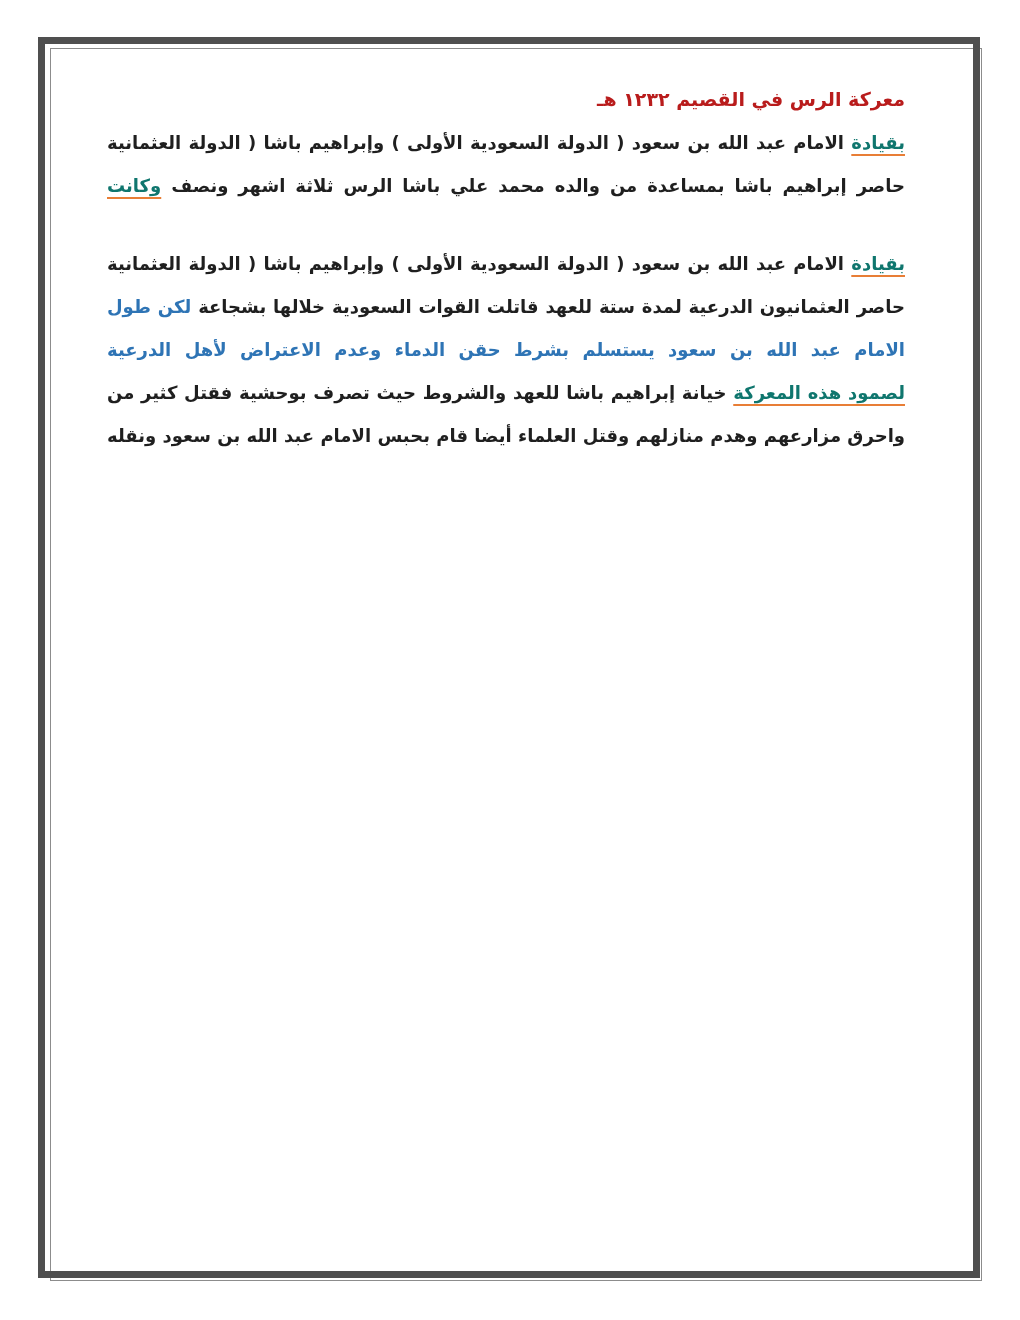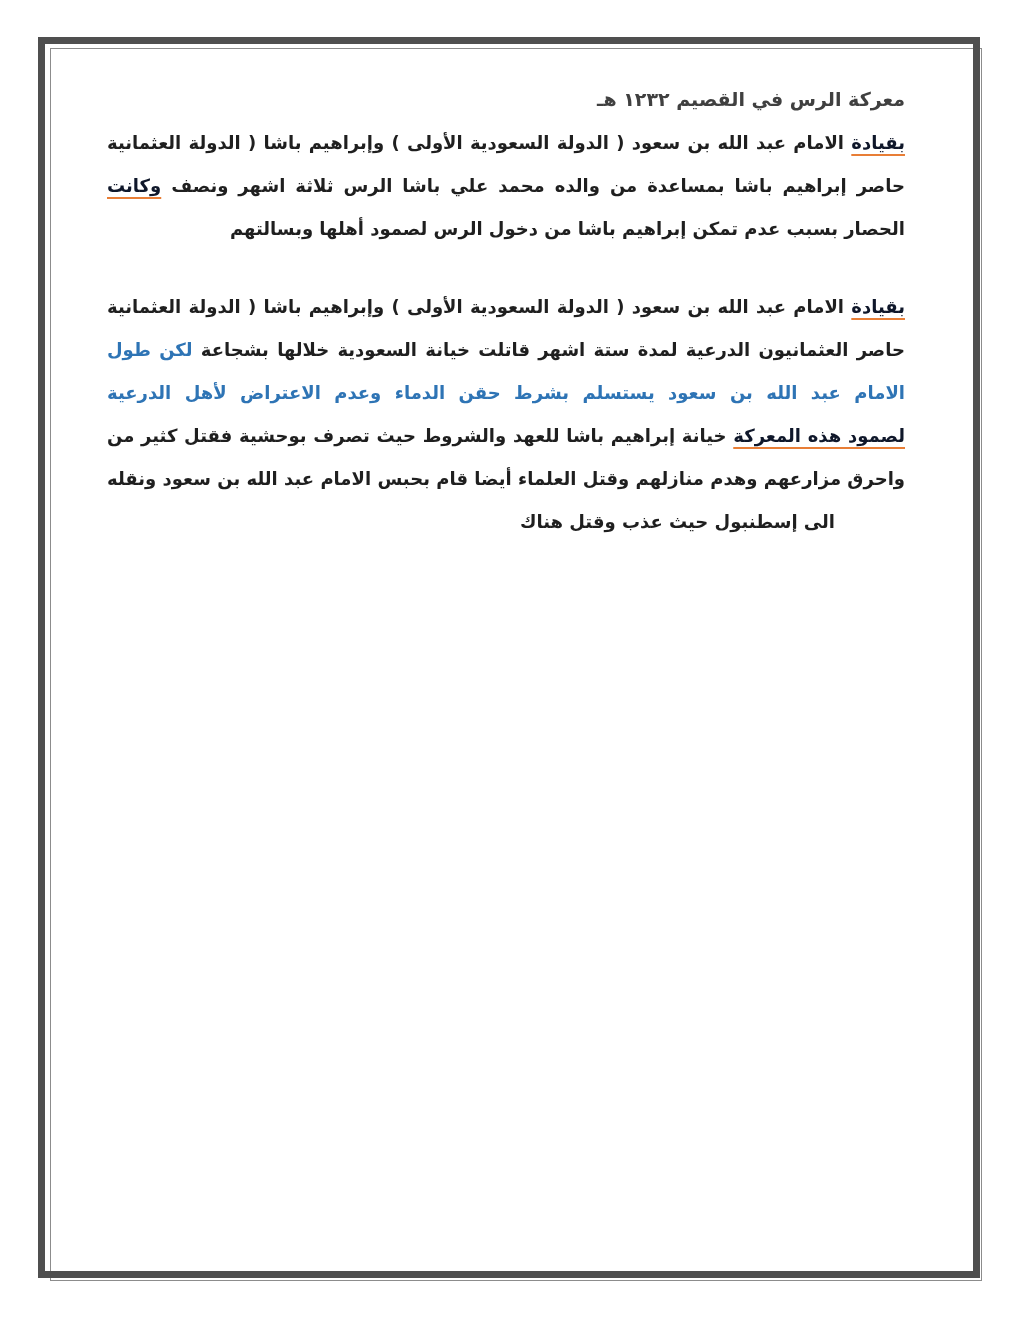--- a/index.html
+++ b/index.html
@@ -45,41 +45,41 @@
     width: 798px;
     direction: rtl;
     color: #1f1f1f;
     font-weight: 700;
     font-size: 18px;
   }
   .heading {
     line-height: 43px;
     height: 43px;
     text-align: right;
-    color: #404040;
+    color: #b91c1c;
     font-size: 19px;
     white-space: nowrap;
     overflow: hidden;
   }
   .tline {
     line-height: 43px;
     height: 43px;
     overflow: hidden;
     text-align: justify;
     text-align-last: justify;
     text-justify: inter-word;
   }
   .tline.lastline {
     text-align-last: right;
   }
   .tline.indented {
     padding-right: 70px;
   }
   .seg.orange {
-    color: #0f172a;
+    color: #0f766e;
     text-decoration: underline;
     text-decoration-color: #e87e36;
     text-decoration-thickness: 2px;
     text-underline-offset: 5px;
   }
   .seg.blue {
     color: #2e74b5;
   }
   .section-gap {
     height: 35px;
@@ -100,49 +100,43 @@
       <span class="seg orange">بقيادة</span>
       <span class="seg">الامام عبد الله بن سعود ( الدولة السعودية الأولى ) وإبراهيم باشا ( الدولة العثمانية الغازية ) حيث</span>
     </div>
 
     <div class="tline">
       <span class="seg">حاصر إبراهيم باشا بمساعدة من والده محمد علي باشا الرس ثلاثة اشهر ونصف</span>
       <span class="seg orange">وكانت نتيجتها</span>
       
     </div>
 
-    <div class="tline lastline">
-      <span class="seg">الحصار بسبب عدم تمكن إبراهيم باشا من دخول الرس لصمود أهلها وبسالتهم</span>
-    </div>
 
     <div class="section-gap"></div>
 
 
     <div class="tline">
       <span class="seg orange">بقيادة</span>
       <span class="seg">الامام عبد الله بن سعود ( الدولة السعودية الأولى ) وإبراهيم باشا ( الدولة العثمانية الغازية ) فقد</span>
     </div>
 
     <div class="tline">
-      <span class="seg">حاصر العثمانيون الدرعية لمدة ستة اشهر قاتلت خيانة السعودية خلالها بشجاعة</span>
+      <span class="seg">حاصر العثمانيون الدرعية لمدة ستة للعهد قاتلت القوات السعودية خلالها بشجاعة</span>
       <span class="seg blue">لكن طول المدة جعل</span>
     </div>
 
     <div class="tline">
       <span class="seg blue">الامام عبد الله بن سعود يستسلم بشرط حقن الدماء وعدم الاعتراض لأهل الدرعية وممتلكاتهم</span>
       
     </div>
 
     <div class="tline">
       <span class="seg orange">لصمود هذه المعركة</span>
       <span class="seg">خيانة إبراهيم باشا للعهد والشروط حيث تصرف بوحشية فقتل كثير من اهل الدرعية</span>
     </div>
 
     <div class="tline">
       <span class="seg">واحرق مزارعهم وهدم منازلهم وقتل العلماء أيضا قام بحبس الامام عبد الله بن سعود ونقله الى مصر ثم</span>
     </div>
 
-    <div class="tline lastline indented">
-      <span class="seg">الى إسطنبول حيث عذب وقتل هناك</span>
-    </div>
 
   </div>
 </div>
 
 </body></html>

